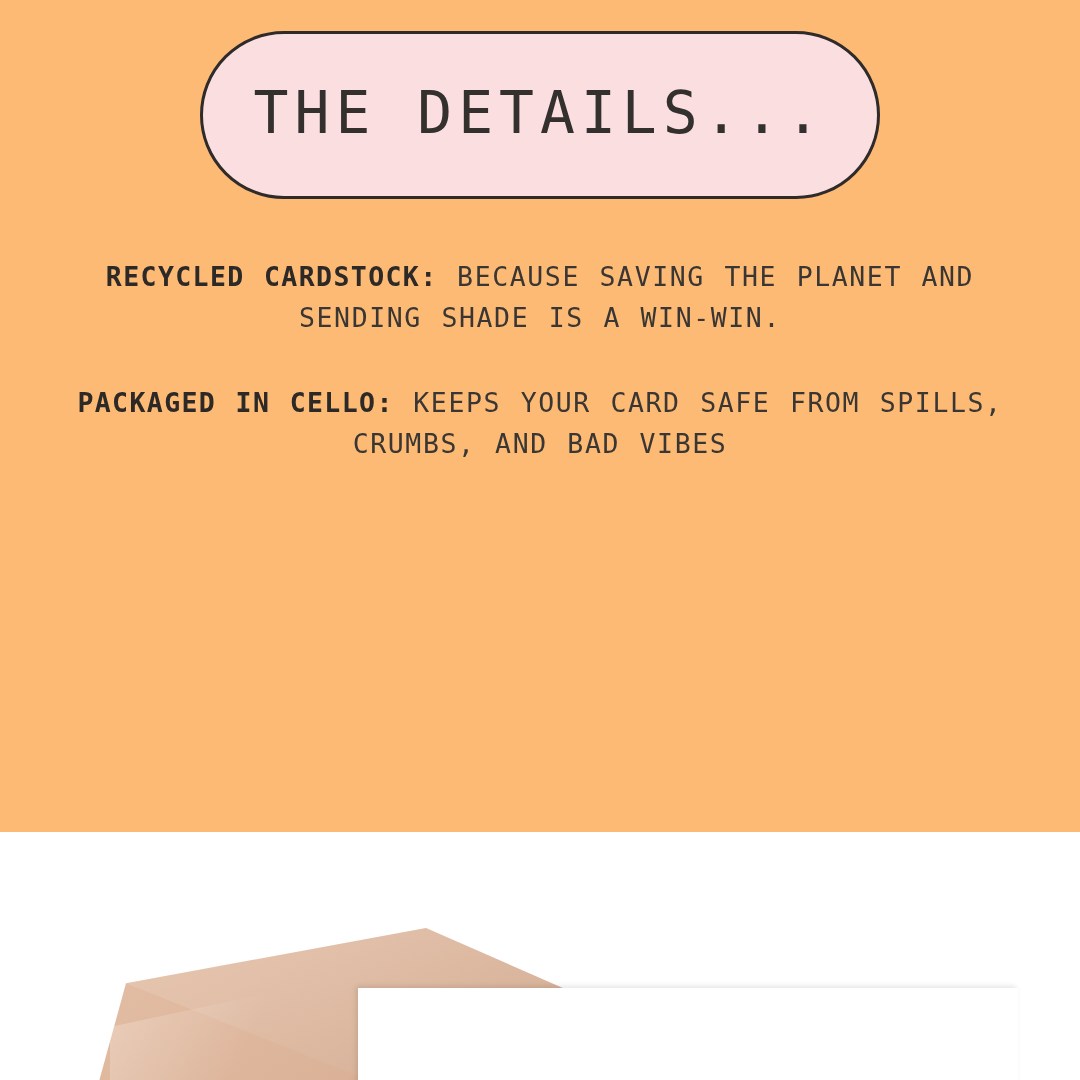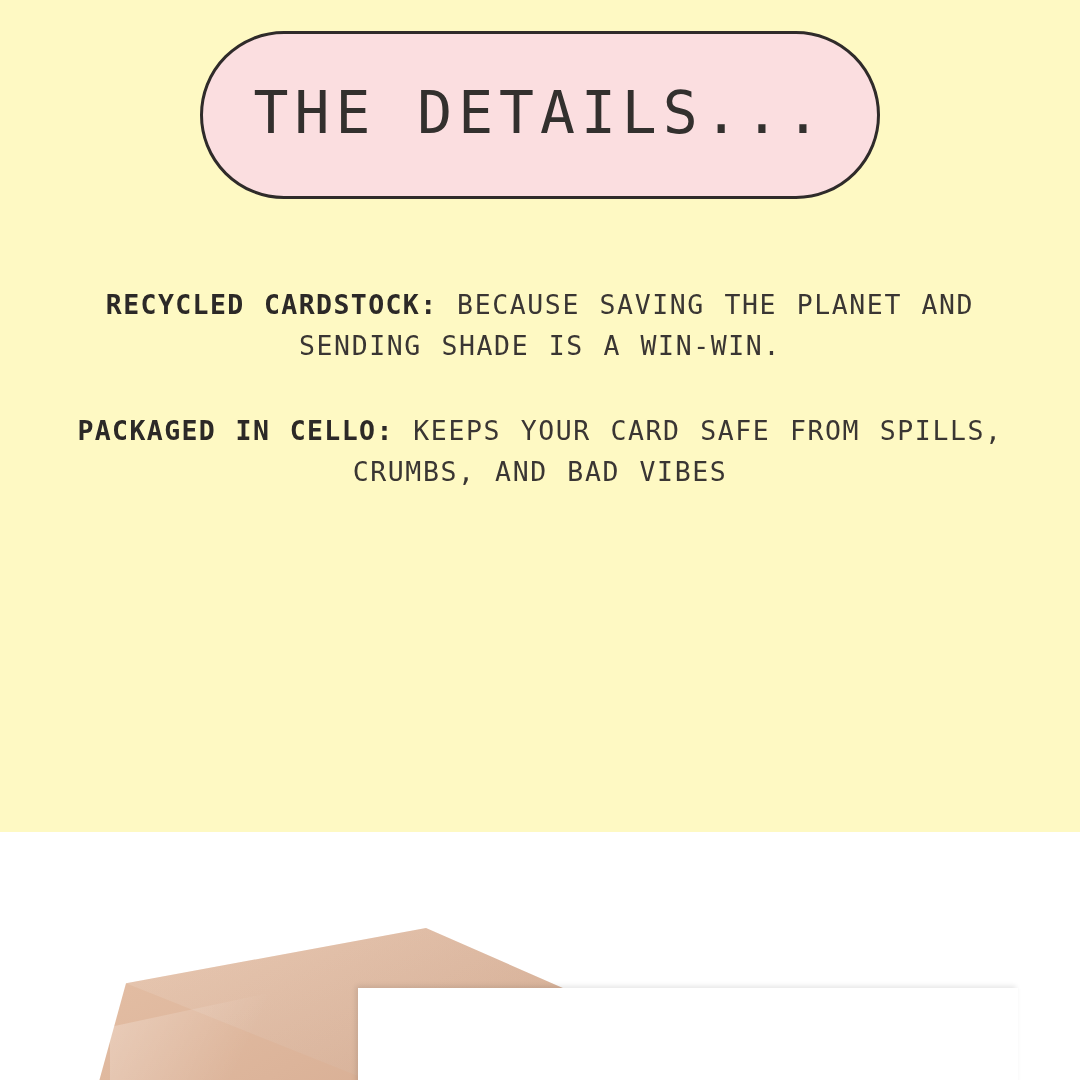--- a/index.html
+++ b/index.html
@@ -11,21 +11,21 @@
     height: 1080px;
     overflow: hidden;
     font-family: "DejaVu Sans Mono", monospace;
     background: #fffdf2;
   }
 
   .page {
     position: relative;
     width: 1080px;
     height: 1080px;
-    background: #fef9c3;
+    background: #fdba74;
   }
 
   
   .header-wrap {
     position: absolute;
     top: 0;
     left: 0;
     width: 1080px;
     height: 230px;
     display: flex;
@@ -48,21 +48,21 @@
     letter-spacing: 6px;
     color: #33302e;
     font-weight: 400;
     white-space: nowrap;
     transform: translateY(-2px);
   }
 
   
   .details {
     position: absolute;
-    top: 284px;
+    top: 256px;
     left: 0;
     width: 1080px;
     padding: 0 60px;
     box-sizing: border-box;
     text-align: center;
   }
   .detail-item {
     margin-bottom: 44px;
     font-size: 26.5px;
     line-height: 41px;

